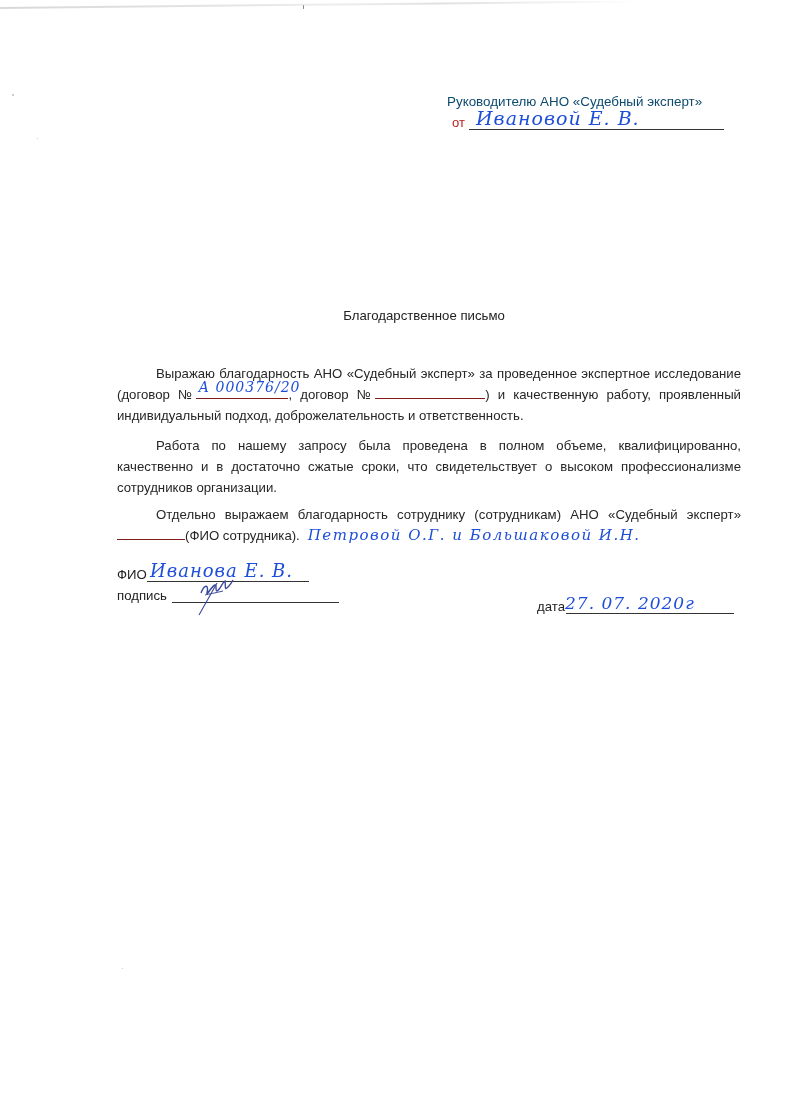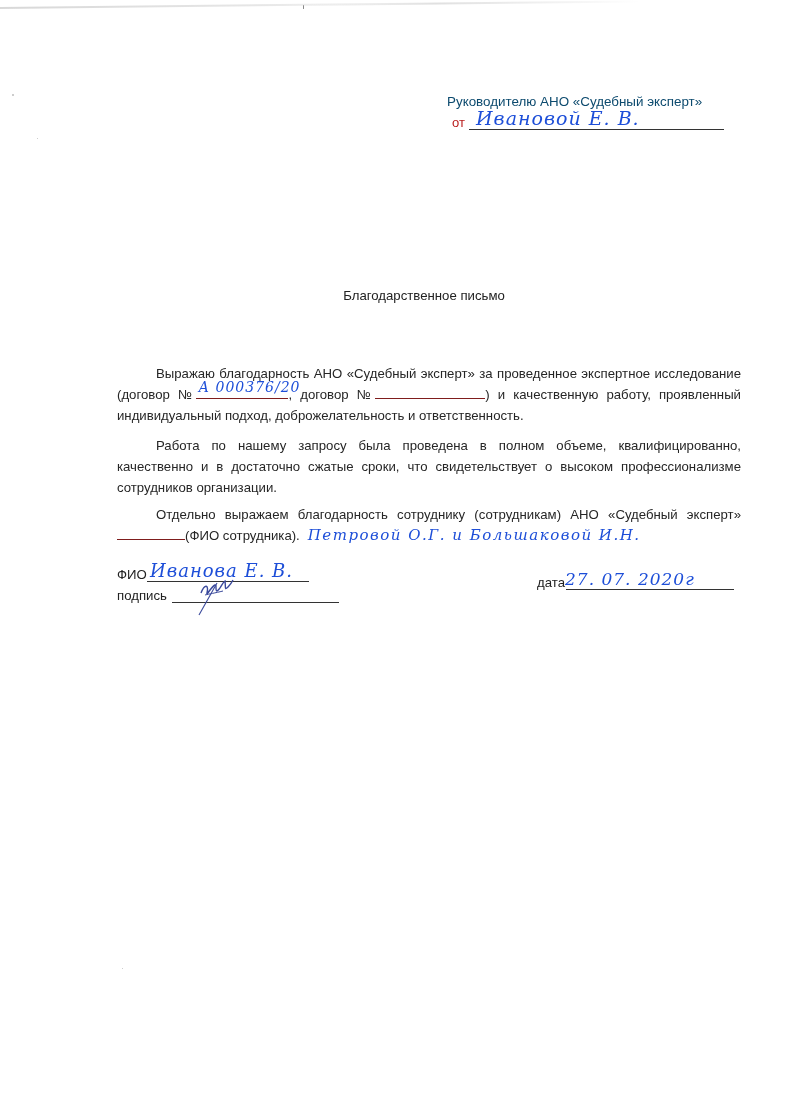--- a/index.html
+++ b/index.html
@@ -78,21 +78,21 @@
     .from-line .handwritten {
       position: absolute;
       left: 24px;
       bottom: 3px;
       font-size: 19px;
     }
     .doc-title {
       position: absolute;
       left: 0;
       width: 786px;
-      top: 288px;
+      top: 308px;
       text-align: center;
       padding-left: 62px;
       box-sizing: border-box;
       font-size: 13.2px;
       color: #222;
     }
     .para {
       position: absolute;
       left: 117px;
       width: 624px;
@@ -154,21 +154,21 @@
     .fio-row .handwritten { left: 33px; }
     .sign-row { left: 117px; top: 585px; width: 222px; }
     .sign-row .rule { left: 55px; }
     .signature-mark {
       position: absolute;
       left: 78px;
       top: -12px;
       width: 40px;
       height: 44px;
     }
-    .date-row { left: 537px; top: 572px; width: 197px; }
+    .date-row { left: 537px; top: 596px; width: 197px; }
     .date-row .rule { left: 29px; }
     .date-row .handwritten { left: 28px; font-size: 17px; }
   </style>
 </head>
 <body>
 
 <div class="scan-edge"></div>
 <div class="scan-edge right"></div>
 <div class="speck" style="left:12px;top:94px;"></div>
 <div class="speck" style="left:37px;top:138px;width:1px;height:1px;"></div>

